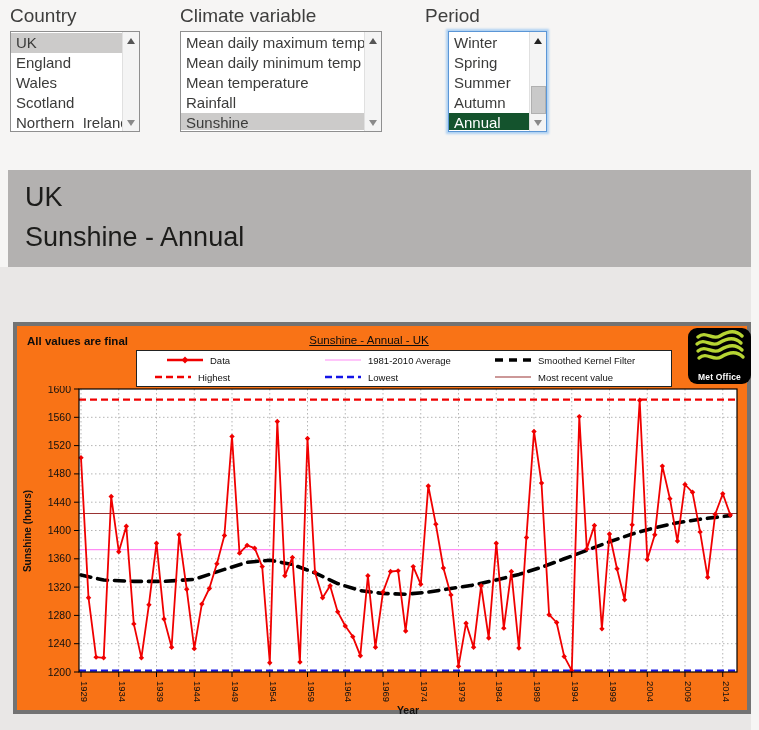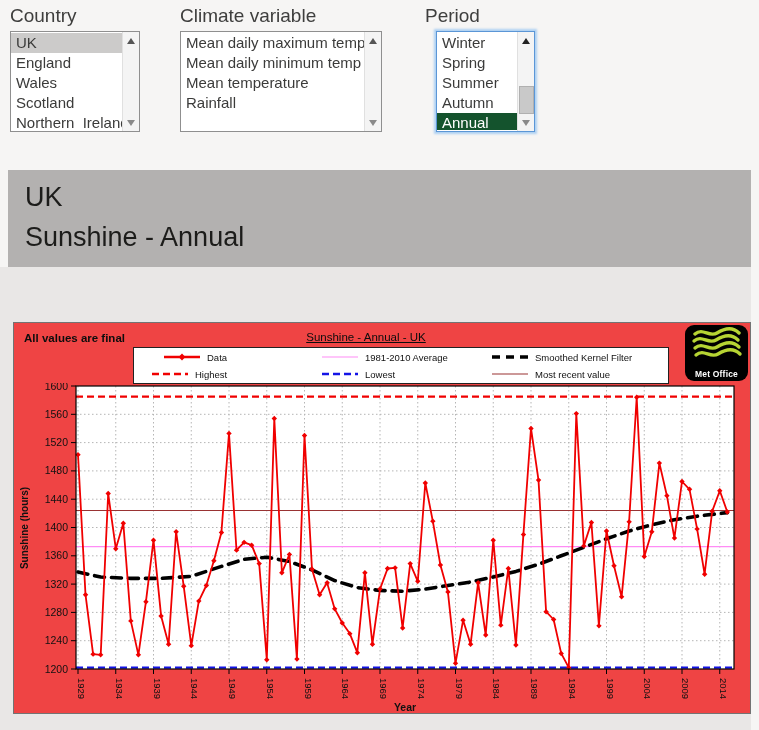--- a/index.html
+++ b/index.html
@@ -17,21 +17,21 @@
   .sbtn{position:absolute;left:0;width:16px;height:15px;display:flex;align-items:center;justify-content:center;}
   .sbtn.top{top:1px}.sbtn.bot{bottom:1px}
   .arr-up{width:0;height:0;border-left:4px solid transparent;border-right:4px solid transparent;border-bottom:6px solid #555;}
   .arr-dn{width:0;height:0;border-left:4px solid transparent;border-right:4px solid transparent;border-top:6px solid #8a8a8a;}
   .sthumb{position:absolute;left:1px;width:13px;height:26px;background:#c9c9c9;border:1px solid #b0b0b0;}
   
   .hdr{position:absolute;left:8px;top:170px;width:751px;height:97px;background:#b3b1b0;color:#1c1c1a;}
   .hdr-line{margin-left:17px;font-size:27px;line-height:40px;}
   .hdr-line.first{margin-top:7px;}
   
-  .widget{position:absolute;left:13px;top:322px;width:738px;height:392px;background:#ef4444;border:1px solid #737373;box-sizing:border-box;}
+  .widget{position:absolute;left:13px;top:322px;width:738px;height:392px;background:#f97316;border:4px solid #737373;box-sizing:border-box;}
   .status{position:absolute;left:10px;top:9px;font-weight:bold;font-size:11.5px;color:#0d0d0d;}
   .ctitle{position:absolute;left:237px;top:8px;width:230px;text-align:center;font-weight:normal;font-size:11.5px;text-decoration:underline;color:#0d0d0d;}
   .legend{position:absolute;left:119px;top:24px;width:536px;height:37px;background:#fff;border:1px solid #222;box-sizing:border-box;}
   .lg-item{position:absolute;display:flex;align-items:center;font-size:9.5px;color:#111;white-space:nowrap;}
   .lg-item svg{margin-right:5px;}
   .logo{position:absolute;left:671px;top:2px;width:63px;height:56px;background:#000;border-radius:9px;}
   .logo-text{position:absolute;bottom:2px;width:100%;text-align:center;color:#fff;font-size:8.5px;font-weight:bold;letter-spacing:.2px;}
   #plot{position:absolute;left:0;top:60px;}
 </style>
 </head>
@@ -59,33 +59,34 @@
     </div>
   </div>
 
   <div class="sel-label" style="left:180px">Climate variable</div>
   <div class="listbox" style="left:180px;width:202px">
     <div class="opts">
         <div class="opt">Mean daily maximum temp</div>
         <div class="opt">Mean daily minimum temp</div>
         <div class="opt">Mean temperature</div>
         <div class="opt">Rainfall</div>
+        <div class="opt sel-gray">Sunshine</div>
       </div>
     <div class="sbar">
       <div class="sbtn top">
           <span class="arr-up"></span>
         </div>
       <div class="sbtn bot">
           <span class="arr-dn"></span>
         </div>
     </div>
   </div>
 
   <div class="sel-label" style="left:425px">Period</div>
-  <div class="listbox focused" style="left:436px;width:99px">
+  <div class="listbox focused" style="left:448px;width:99px">
     <div class="opts">
         <div class="opt">Winter</div>
         <div class="opt">Spring</div>
         <div class="opt">Summer</div>
         <div class="opt">Autumn</div>
         <div class="opt sel-blue">Annual</div>
       </div>
     <div class="sbar">
       <div class="sbtn top">
           <span class="arr-up" style="border-bottom-color:#222"></span>

